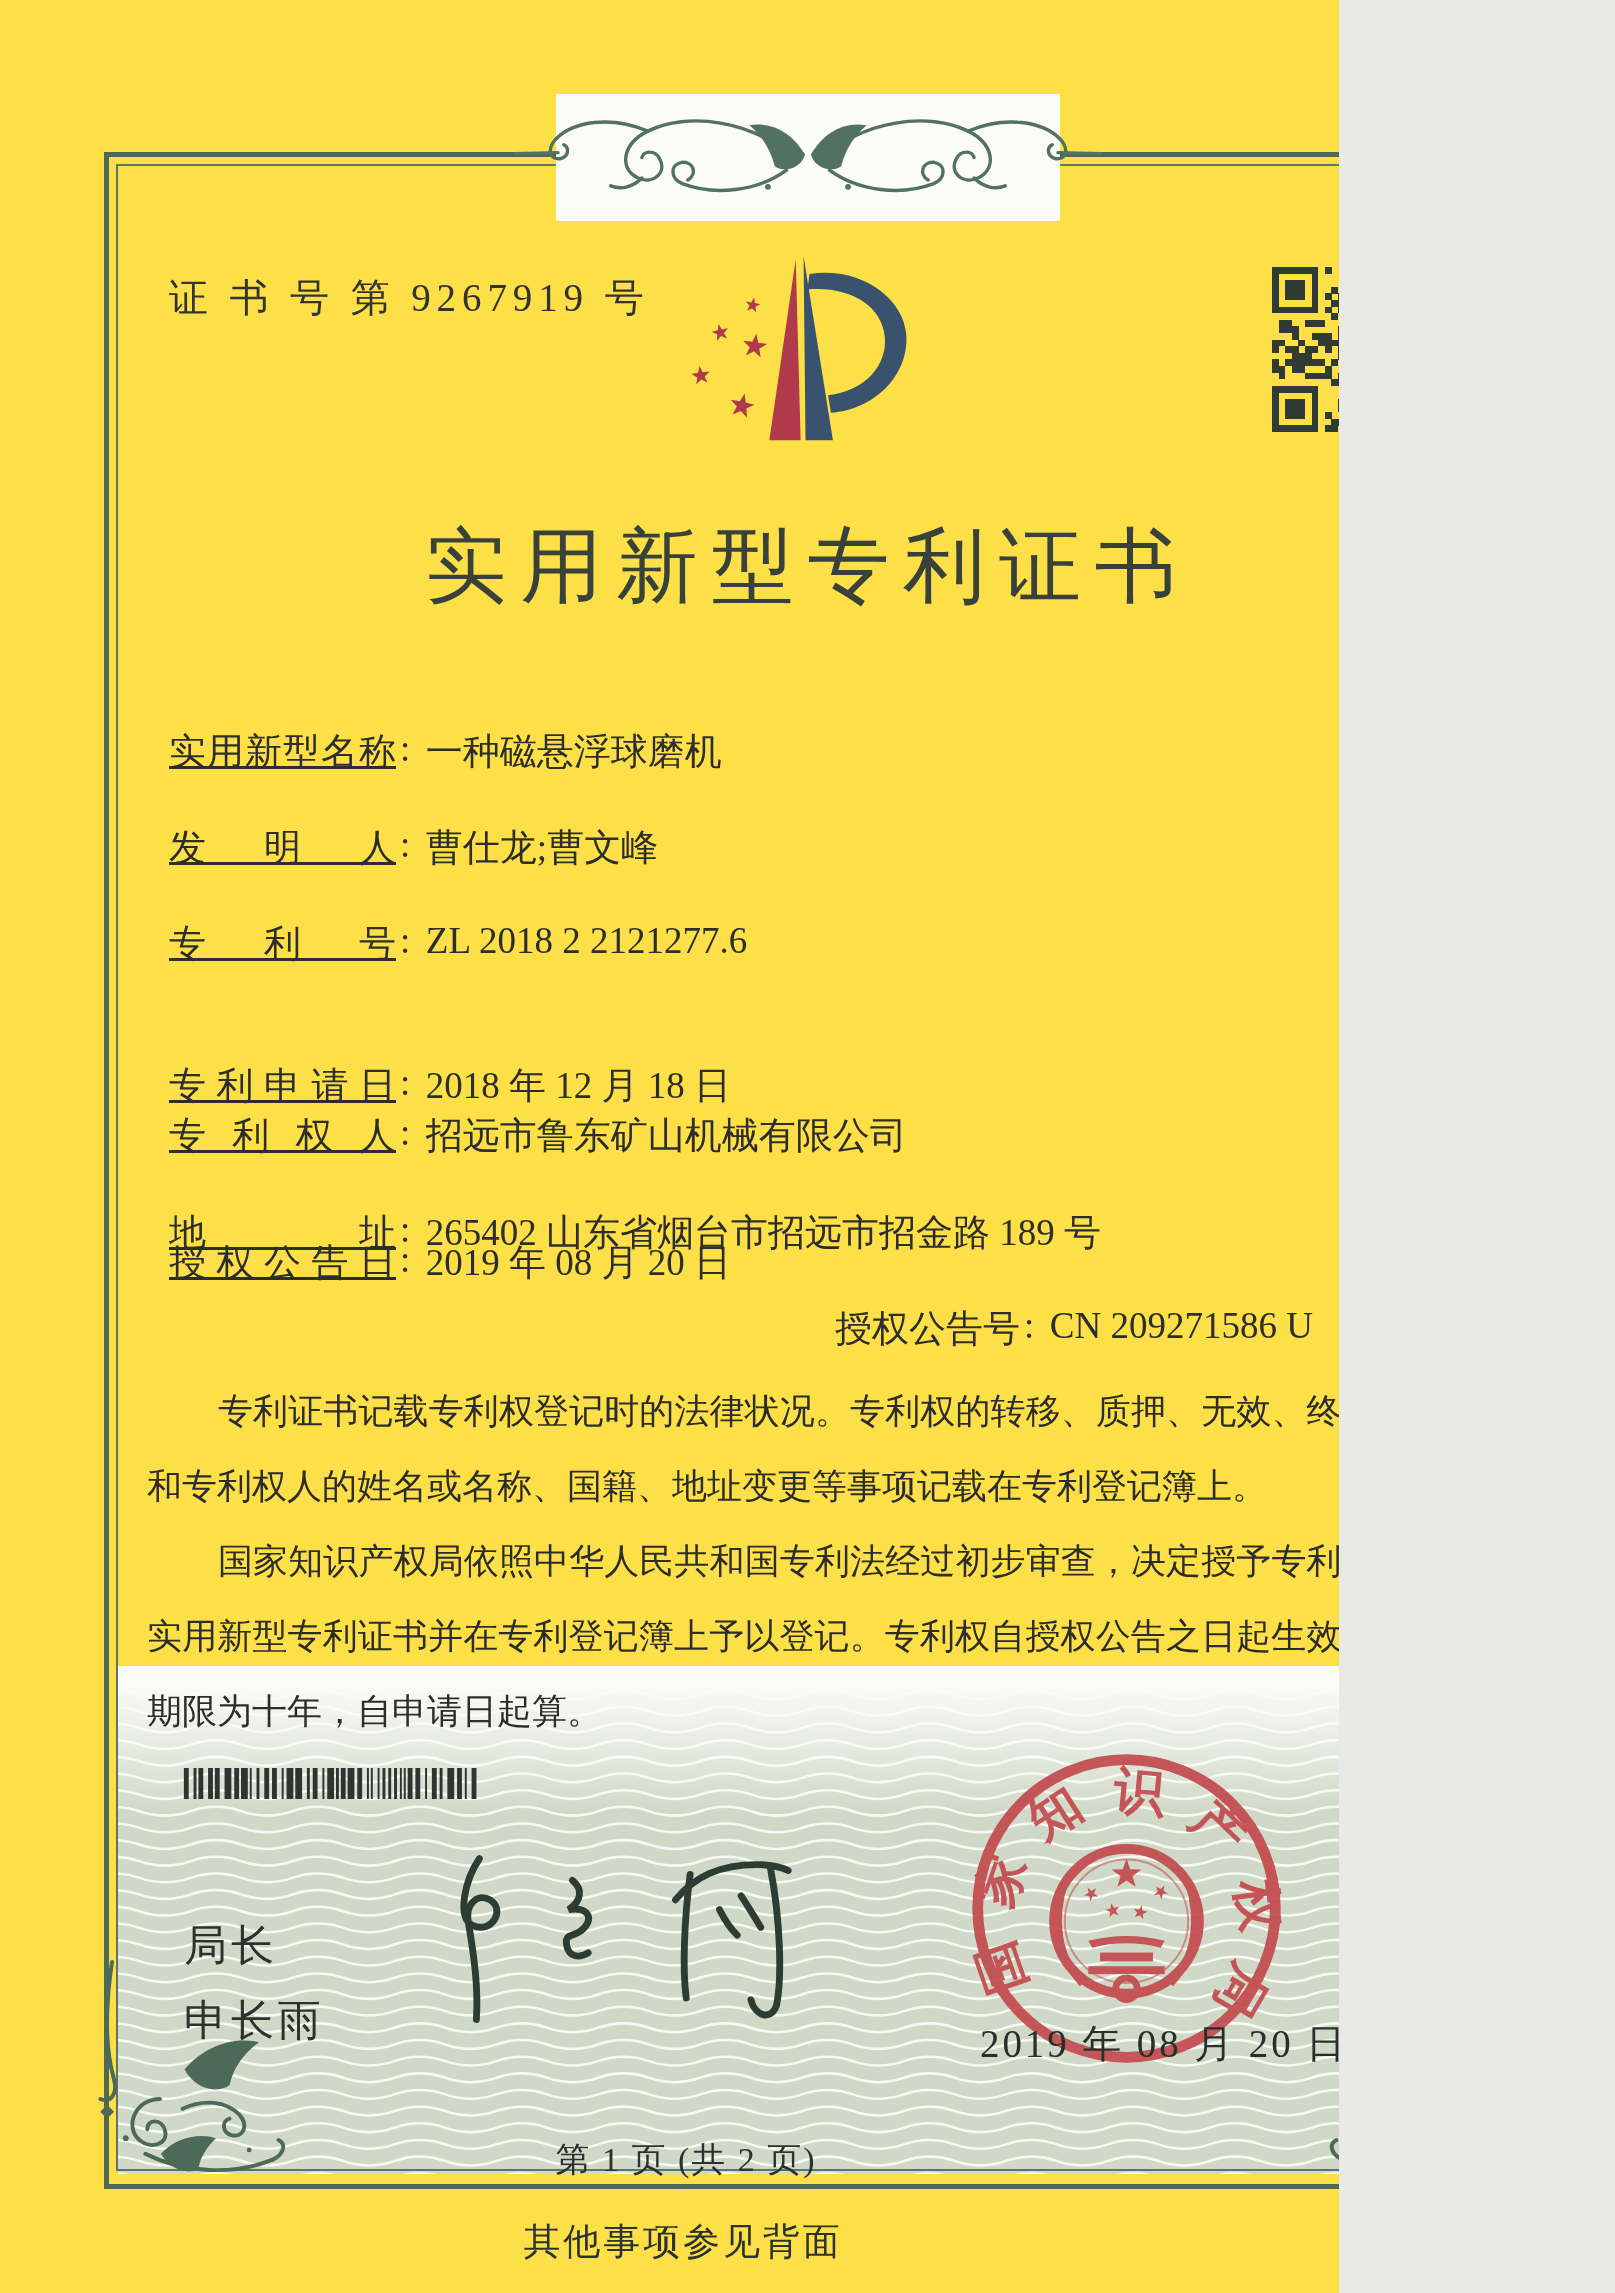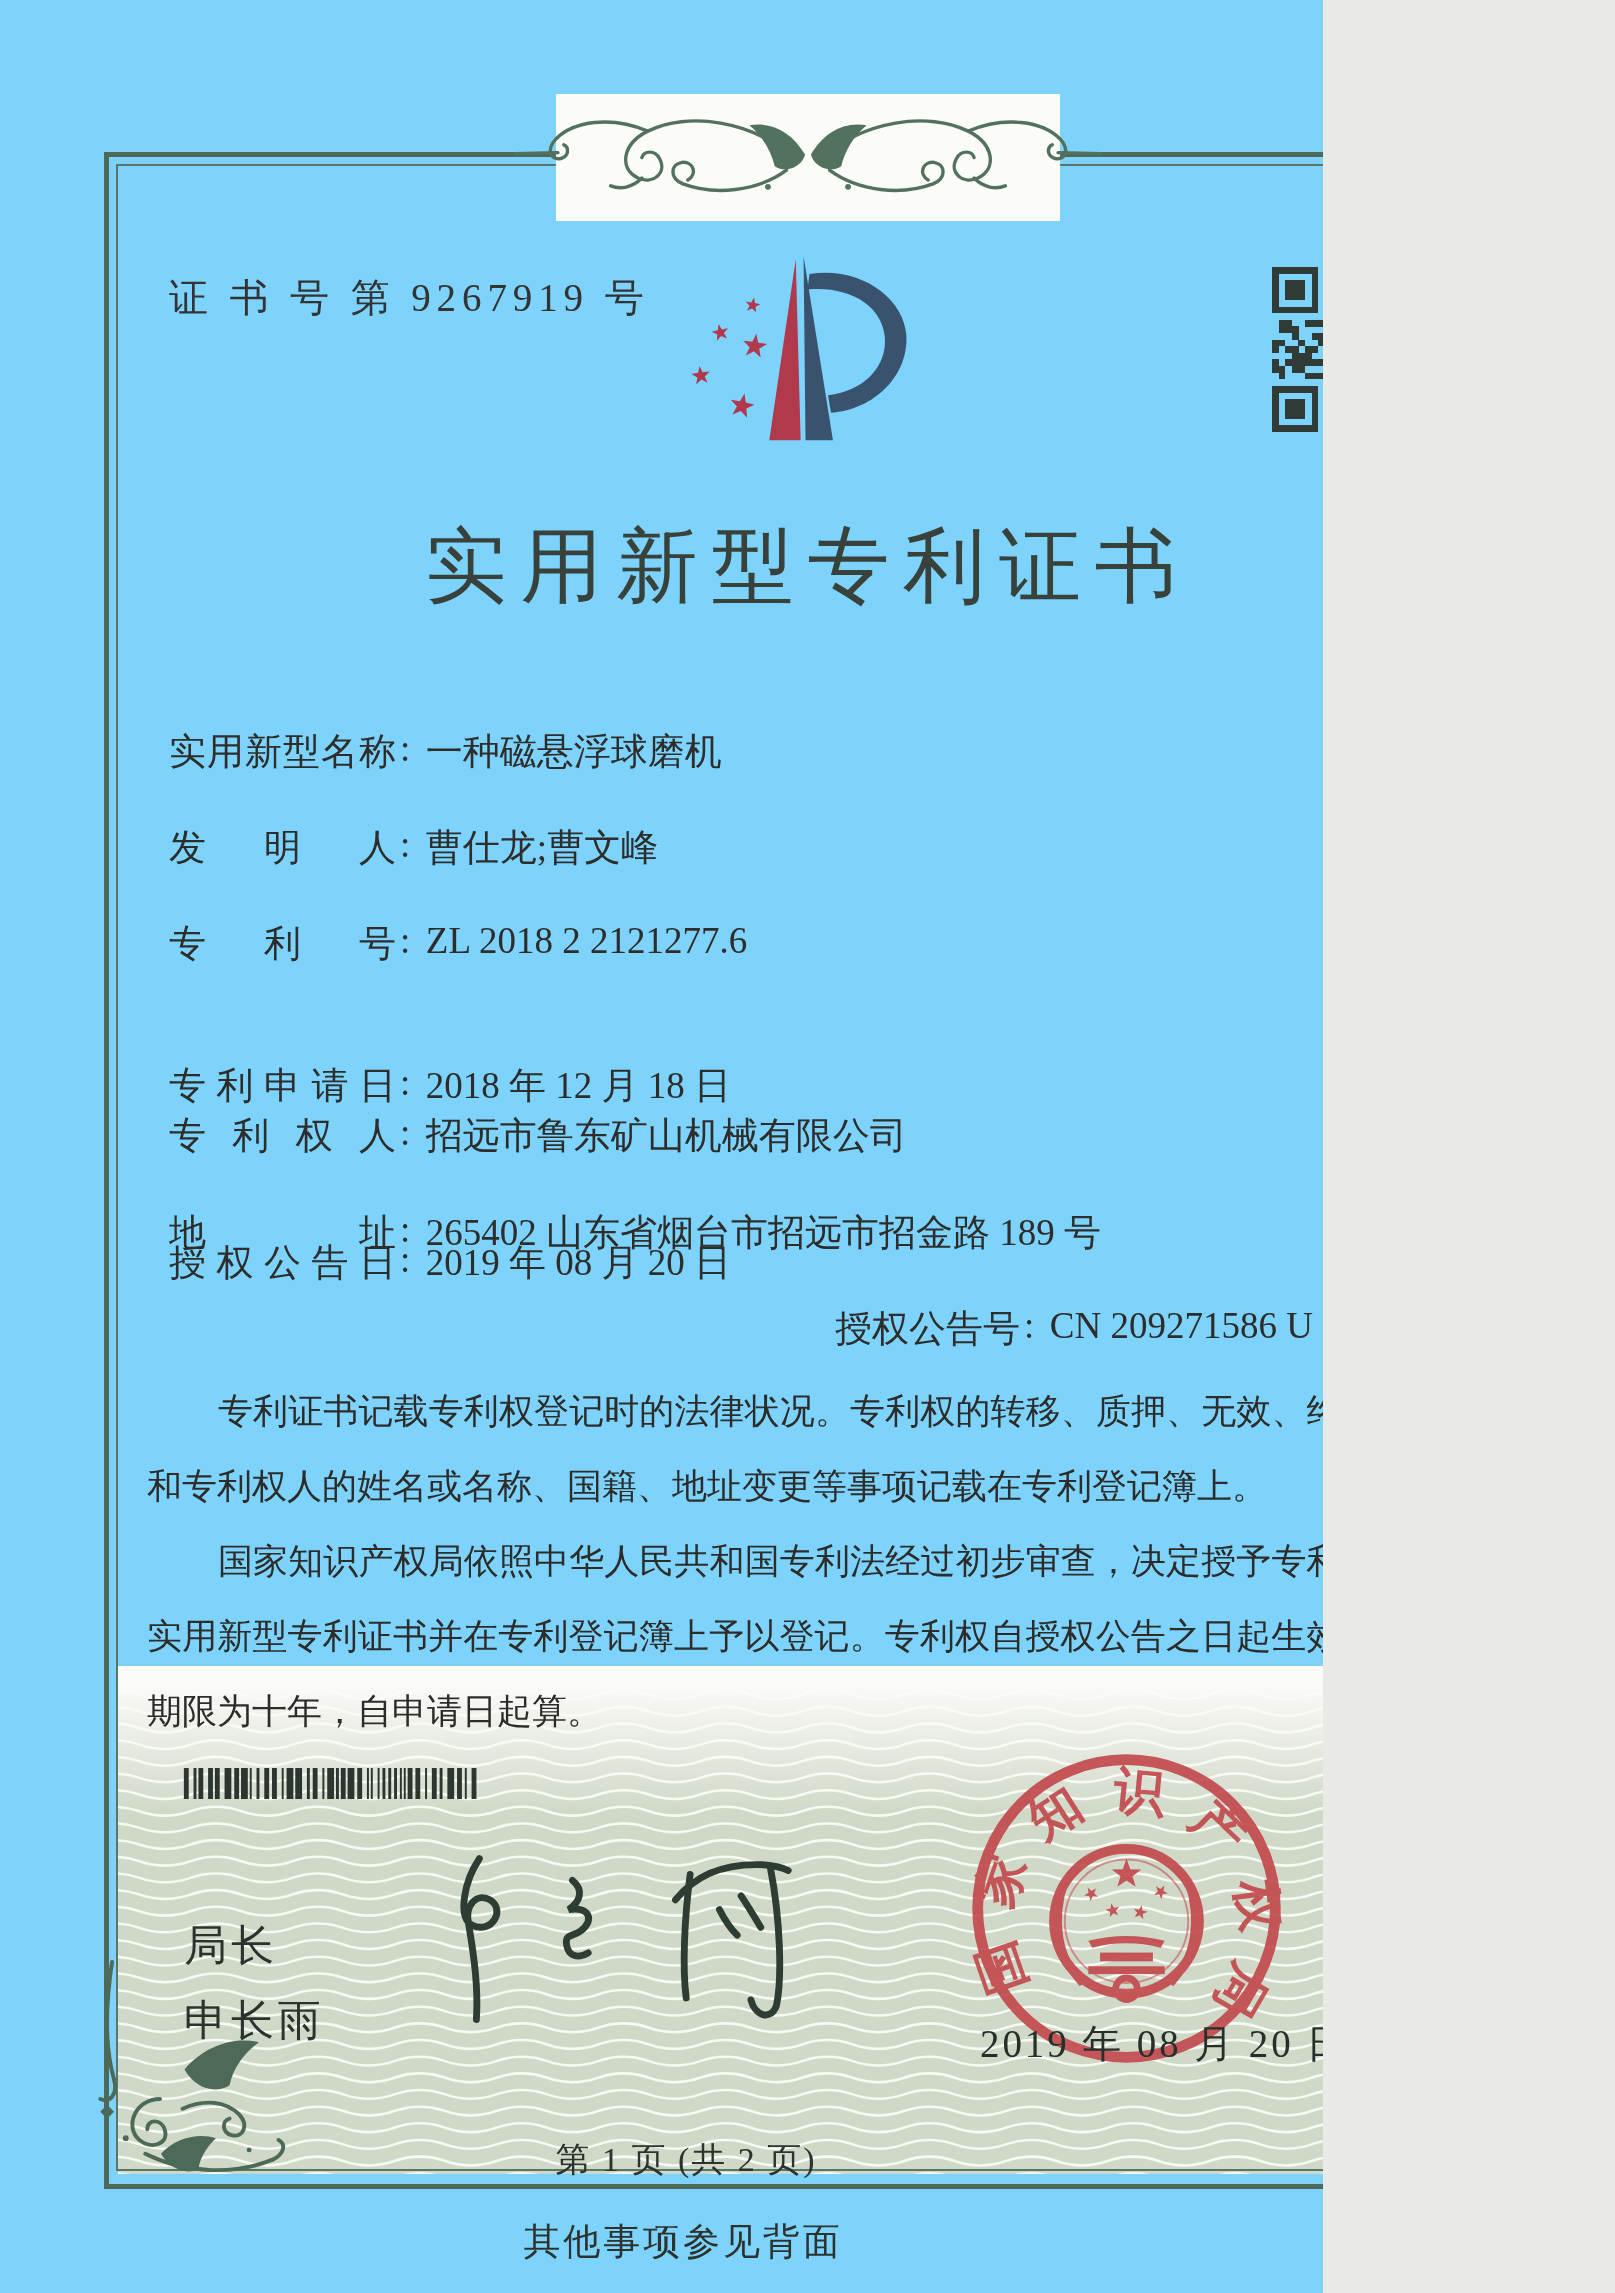--- a/index.html
+++ b/index.html
@@ -1,31 +1,31 @@
 <!DOCTYPE html>
 <html><head>
 <meta charset="utf-8">
 <style>
   html,body{margin:0;padding:0;background:#e9e9e6;}
-  #page{position:relative;width:1323px;height:2294px;background:#7dd3fc;overflow:hidden;
-        font-family:"Liberation Serif","DejaVu Serif",serif;color:#2e2e2c;}
+  #page{position:relative;width:1323px;height:2294px;background:#fde047;overflow:hidden;
+        font-family:"Liberation Serif","DejaVu Serif",serif;color:#2e2e2c;padding-left:16px;}
   .abs{position:absolute;}
   
   #frame-outer{left:104px;top:152px;width:1392px;height:2027px;border:5.9px solid #4d6a59;z-index:2;}
   #frame-inner{left:116px;top:164px;width:1368px;height:2003px;border:2px solid #5b7667;z-index:2;}
   
   #wavy{left:118px;top:1666px;width:1364px;height:508px;z-index:1;overflow:hidden;}
   #wavy-fade{left:118px;top:1666px;width:1364px;height:147px;z-index:1;
              background:linear-gradient(#fbfbf8 12%,rgba(251,251,248,0));}
   
   #cert-no{left:169px;top:271px;font-size:39px;letter-spacing:5.9px;color:#333;z-index:5;}
   #title{left:0;top:512px;width:1615px;text-align:center;font-size:82px;font-weight:400;
          letter-spacing:13.7px;color:#39413b;z-index:5;}
   .field-row{left:169px;font-size:37px;color:#2d2d2b;z-index:5;display:flex;white-space:nowrap;}
-  .flabel{display:inline-block;width:227px;text-align:justify;text-align-last:justify;}
+  .flabel{display:inline-block;width:227px;text-align:justify;text-align-last:justify;text-decoration:underline;}
   .fcolon{margin:0 15.7px 0 3.9px;}
   #paras{left:147px;top:1374px;width:1335px;font-size:35px;line-height:75px;color:#2c2c2a;z-index:5;}
   #paras p{margin:0;text-indent:71px;text-align:justify;}
   #barcode{left:182px;top:1768px;z-index:5;}
   #signer-title{left:184px;top:1917px;font-size:43px;letter-spacing:3.9px;z-index:5;color:#2c332e;}
   #signer-name{left:184px;top:1992px;font-size:43px;letter-spacing:3.9px;z-index:5;color:#2c332e;}
   #signature{left:396px;top:1841px;z-index:5;}
   #seal{left:963px;top:1745px;z-index:5;}
   #seal-date{left:980px;top:2017px;font-size:39px;letter-spacing:2.9px;color:#26302a;z-index:6;white-space:nowrap;}
   #page-footer{left:686px;top:2121px;transform:translateX(-50%);font-size:34px;letter-spacing:2px;z-index:5;color:#2c332e;white-space:nowrap;margin-top:16px;}

